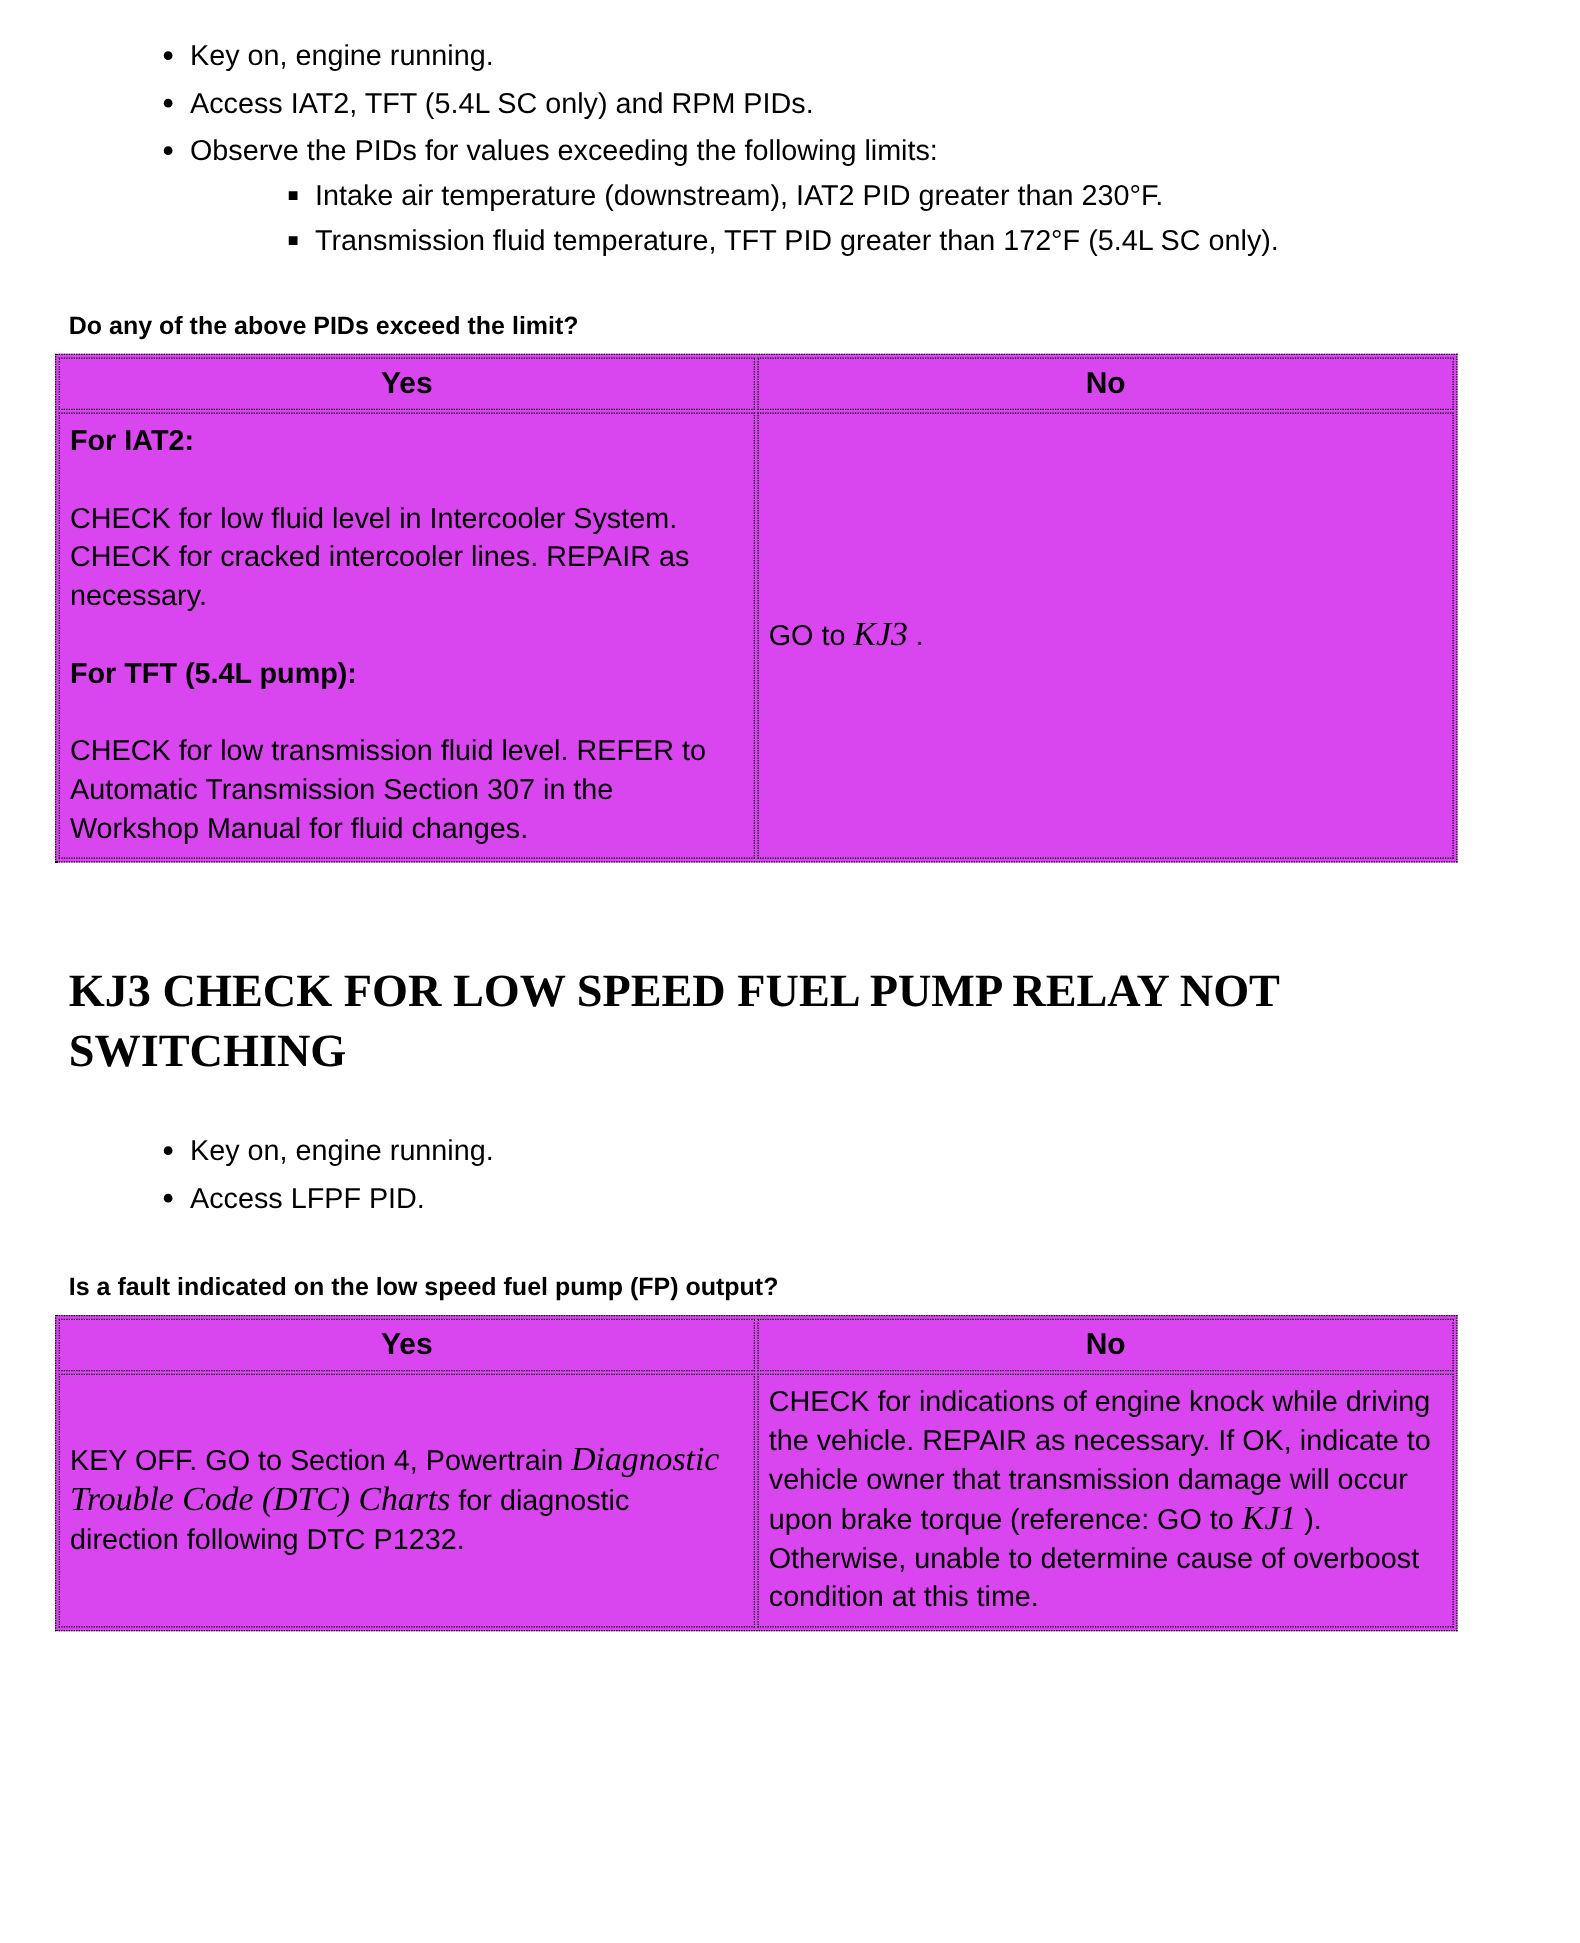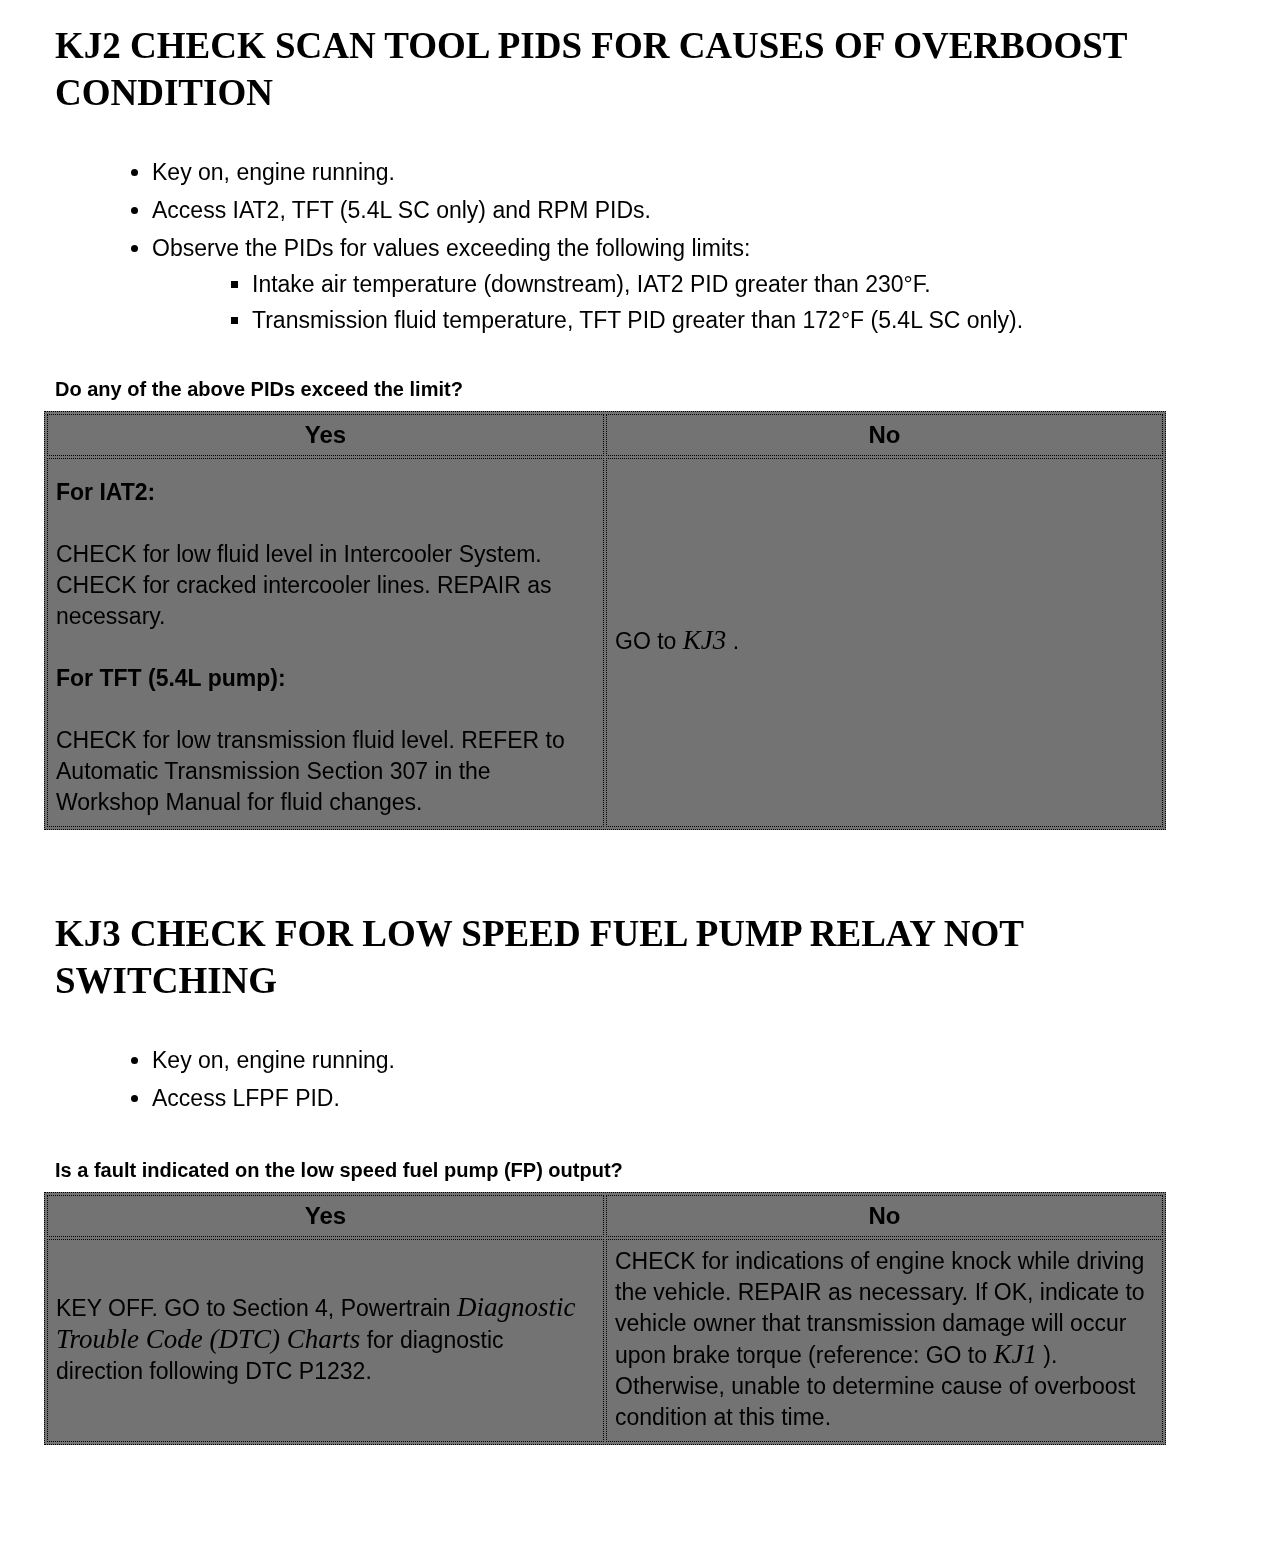--- a/index.html
+++ b/index.html
@@ -47,53 +47,52 @@
     font-size: 20px;
     margin-top: 42px;
     margin-bottom: 10px;
   }
   table.decision {
     border-collapse: separate;
     border-spacing: 2px;
     border: 1px dotted #000;
     width: 1122px;
     margin-left: -11px;
-    background: #737373;
+    background: #d946ef;
   }
   table.decision th {
     border: 1px dotted #000;
     width: 50%;
     font-weight: bold;
     font-size: 24px;
     text-align: center;
     padding: 6px 8px;
   }
   table.decision td {
     border: 1px dotted #000;
     vertical-align: middle;
     padding: 6px 10px 8px 8px;
     line-height: 31px;
     font-size: 23px;
   }
-  td .cellp { margin: 12px 0 31px 0; }
+  td .cellp { margin: 0 0 31px 0; }
   td .cellp.last { margin-bottom: 0; }
   .bold { font-weight: bold; }
   .serif-ref {
     font-family: "Liberation Serif", serif;
     font-size: 27px;
     font-style: italic;
   }
   .spacer-top { margin-top: 45px; }
 </style>
 </head>
 <body>
 
 <div class="page">
 
-  <h1 class="doc-heading">KJ2 CHECK SCAN TOOL PIDS FOR CAUSES OF OVERBOOST CONDITION</h1>
 
   <ul class="l1">
     <li>Key on, engine running.</li>
     <li>Access IAT2, TFT (5.4L SC only) and RPM PIDs.</li>
     <li>
       <span>Observe the PIDs for values exceeding the following limits:</span>
       <ul class="l2">
         <li>Intake air temperature (downstream), IAT2 PID greater than 230°F.</li>
         <li>Transmission fluid temperature, TFT PID greater than 172°F (5.4L SC only).</li>
       </ul>

